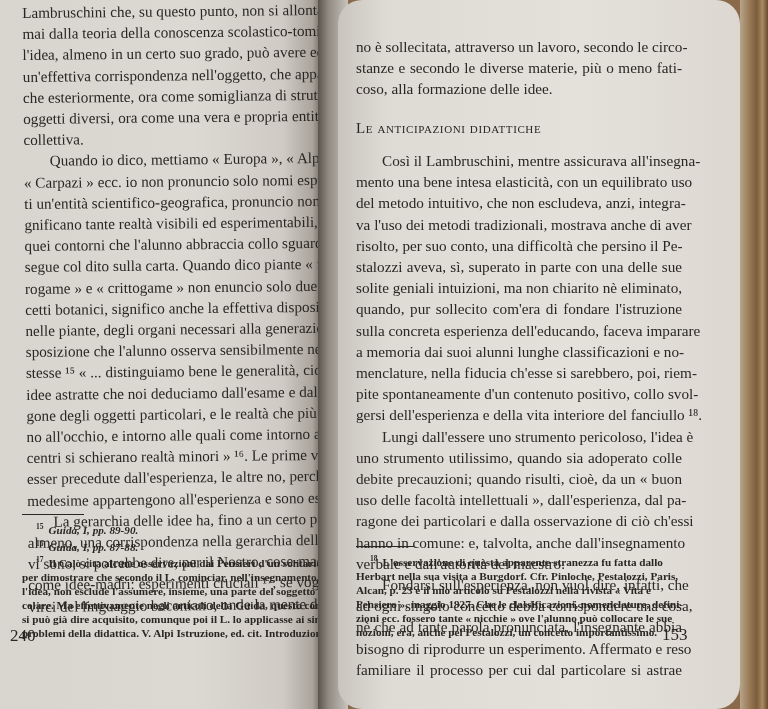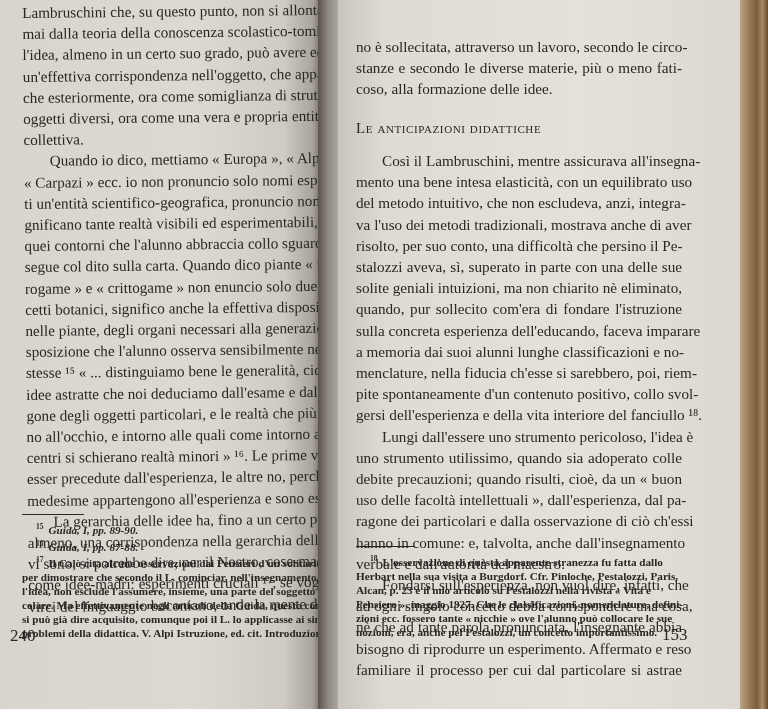--- a/index.html
+++ b/index.html
@@ -19,20 +19,21 @@
     overflow: hidden;
   }
   .gutter {
     position: absolute; left: 318px; top: 0; width: 30px; height: 709px;
     background: linear-gradient(90deg, #5a544c 0%, #8f8a82 35%, #c8c4bd 100%);
   }
   .page-right {
     position: absolute; left: 338px; top: 0; width: 402px; height: 709px;
     background: linear-gradient(90deg, #c9c5be 0%, #dedbd5 12%, #e4e1db 60%, #dcd8d1 100%);
     overflow: hidden;
+    border-radius: 24px;
   }
   .edge {
     position: absolute; left: 740px; top: 0; width: 28px; height: 709px;
     background: linear-gradient(90deg, #b8a58c 0%, #9c7e5b 30%, #7d5c3a 60%, #a88a64 80%, #6a4a2c 100%);
   }
   .text-block { position: absolute; font-size: 15.2px; line-height: 21.2px; text-align: justify; }
   .left-body { left: 22px; top: 2px; width: 298px; transform: rotate(-0.6deg); transform-origin: 0 0; }
   p { margin: 0; }
   .line { display: block; white-space: nowrap; text-align-last: justify; }
   .line.last { text-align-last: left; }

